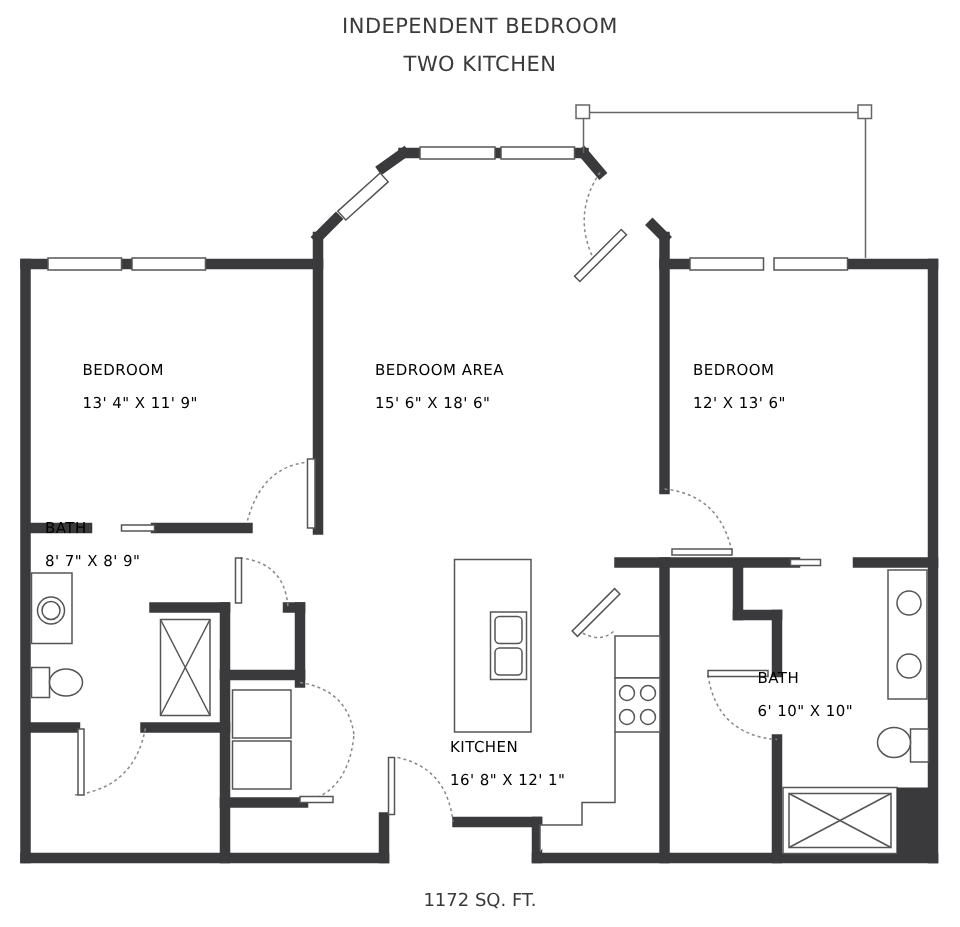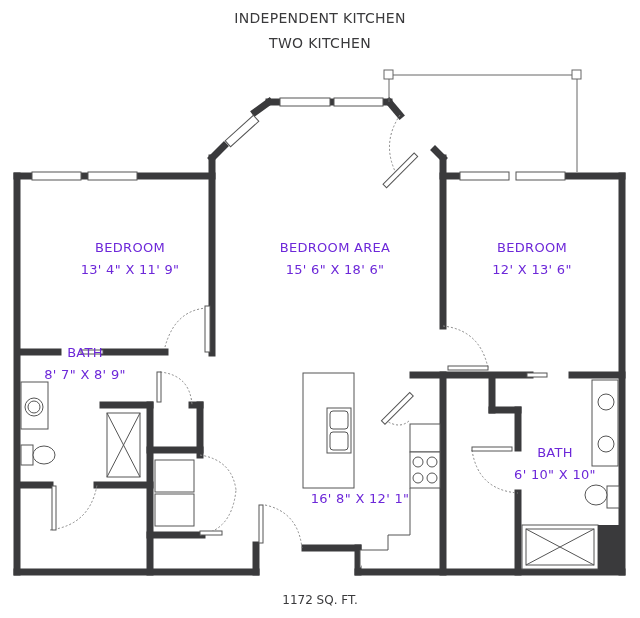--- a/index.html
+++ b/index.html
@@ -1,28 +1,28 @@
 <!DOCTYPE html>
 <html><head>
 <meta charset="utf-8">
 <style>
   html, body { margin:0; padding:0; background:#ffffff; }
   body { width:640px; height:618px; position:relative; overflow:hidden; font-family:"DejaVu Sans", sans-serif; color:#3a3a3c; }
   .title { position:absolute; left:0; width:640px; text-align:center; font-size:14px; letter-spacing:0.3px; color:#3a3a3c; }
   #t1 { top:10px; }
   #t2 { top:35px; }
   svg.plan { position:absolute; left:0; top:0; }
-  .lbl { position:absolute; text-align:center; font-size:13px; line-height:22px; color:#6d28d9; letter-spacing:0.3px; }
+  .lbl { position:absolute; font-size:10px; line-height:22px; color:#000000; letter-spacing:0.3px; }
   .lbl span { display:block; white-space:nowrap; }
   .sqft { position:absolute; left:0; width:640px; top:593px; text-align:center; font-size:12px; color:#3a3a3c; }
 </style>
 </head>
 <body>
 
-<div id="t1" class="title">INDEPENDENT KITCHEN</div>
+<div id="t1" class="title">INDEPENDENT BEDROOM</div>
 <div id="t2" class="title">TWO KITCHEN</div>
 
 <svg class="plan" width="640" height="618" viewBox="0 0 640 618">
   <g fill="none" stroke="#3a3a3c" stroke-width="7" stroke-linecap="square">
 
     <line x1="17" y1="176" x2="17" y2="572"></line>
 
     <line x1="17" y1="572" x2="256" y2="572"></line>
     <line x1="256" y1="572" x2="256" y2="545"></line>
     <line x1="305" y1="548" x2="358" y2="548"></line>
@@ -166,16 +166,17 @@
 </div>
 <div class="lbl" style="left:30px; top:342px; width:110px;">
   <span>BATH</span>
   <span>8' 7" X 8' 9"</span>
 </div>
 <div class="lbl" style="left:505px; top:442px; width:100px;">
   <span>BATH</span>
   <span>6' 10" X 10"</span>
 </div>
 <div class="lbl" style="left:300px; top:488px; width:120px;">
+  <span>KITCHEN</span>
   <span>16' 8" X 12' 1"</span>
 </div>
 
 <div class="sqft">1172 SQ. FT.</div>
 
 </body></html>

